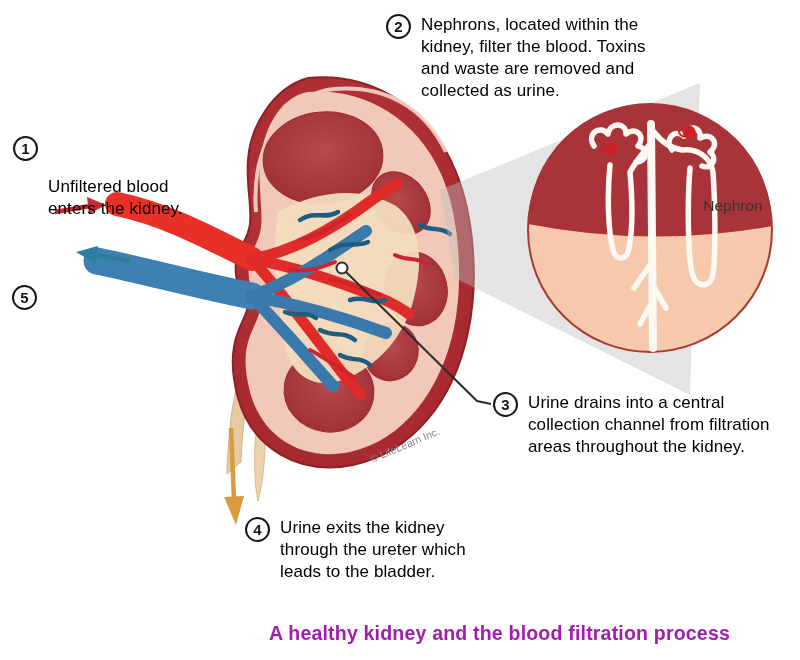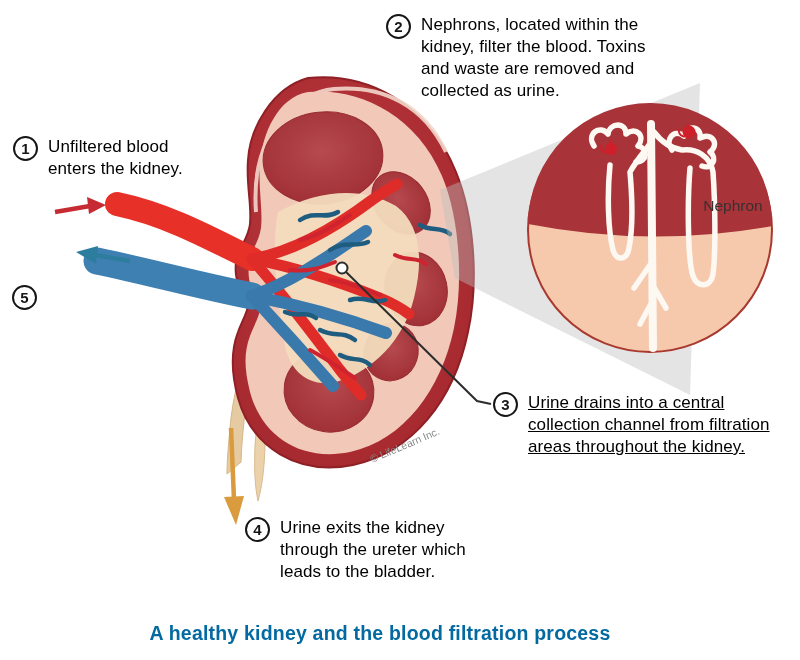--- a/index.html
+++ b/index.html
@@ -12,22 +12,22 @@
   svg{position:absolute;left:0;top:0;}
   .callout{position:absolute;display:flex;align-items:flex-start;gap:10px;}
   .num{
     flex:0 0 auto;width:25px;height:25px;border:2.5px solid #161616;border-radius:50%;
     display:flex;align-items:center;justify-content:center;
     font-size:15px;font-weight:700;color:#161616;background:#fff;line-height:1;
     box-sizing:border-box;
   }
   .ctext{font-size:17px;line-height:22px;color:#000000;letter-spacing:.1px;}
   .title{
-    position:absolute;left:30px;top:622px;width:700px;text-align:center;
-    font-size:19.5px;font-weight:700;color:#0369a1;letter-spacing:.2px;
+    position:absolute;left:30px;top:622px;width:700px;text-align:right;
+    font-size:19.5px;font-weight:700;color:#a21caf;letter-spacing:.2px;
   }
 </style>
 </head>
 <body>
 
 <div class="stage">
 
 <svg width="800" height="660" viewBox="0 0 800 660">
   <defs>
     <radialGradient id="gpyr" cx="50%" cy="42%" r="70%">
@@ -154,30 +154,30 @@
   <text transform="translate(372,463) rotate(-23)" font-size="10.5" fill="#8a8a8a" font-family="Liberation Sans, sans-serif">© LifeLearn Inc.</text>
 </svg>
 
 <div class="callout" style="left:386px;top:14px;">
   <div class="num">2</div>
   <div class="ctext" style="width:238px;">Nephrons, located within the kidney, filter the blood. Toxins and waste are removed and collected as urine.</div>
 </div>
 
 <div class="callout" style="left:13px;top:136px;">
   <div class="num">1</div>
-  <div class="ctext" style="width:152px;">Unfiltered blood enters the kidney.</div>
+  <div class="ctext" style="width:152px;margin-top:40px;">Unfiltered blood enters the kidney.</div>
 </div>
 
 <div class="callout" style="left:12px;top:285px;">
   <div class="num">5</div>
 </div>
 
 <div class="callout" style="left:493px;top:392px;">
   <div class="num">3</div>
-  <div class="ctext" style="width:242px;text-decoration:underline;">Urine drains into a central collection channel from filtration areas throughout the kidney.</div>
+  <div class="ctext" style="width:242px;">Urine drains into a central collection channel from filtration areas throughout the kidney.</div>
 </div>
 
 <div class="callout" style="left:245px;top:517px;">
   <div class="num">4</div>
   <div class="ctext" style="width:212px;">Urine exits the kidney through the ureter which leads to the bladder.</div>
 </div>
 
 <div class="title">A healthy kidney and the blood filtration process</div>
 
 </div>

